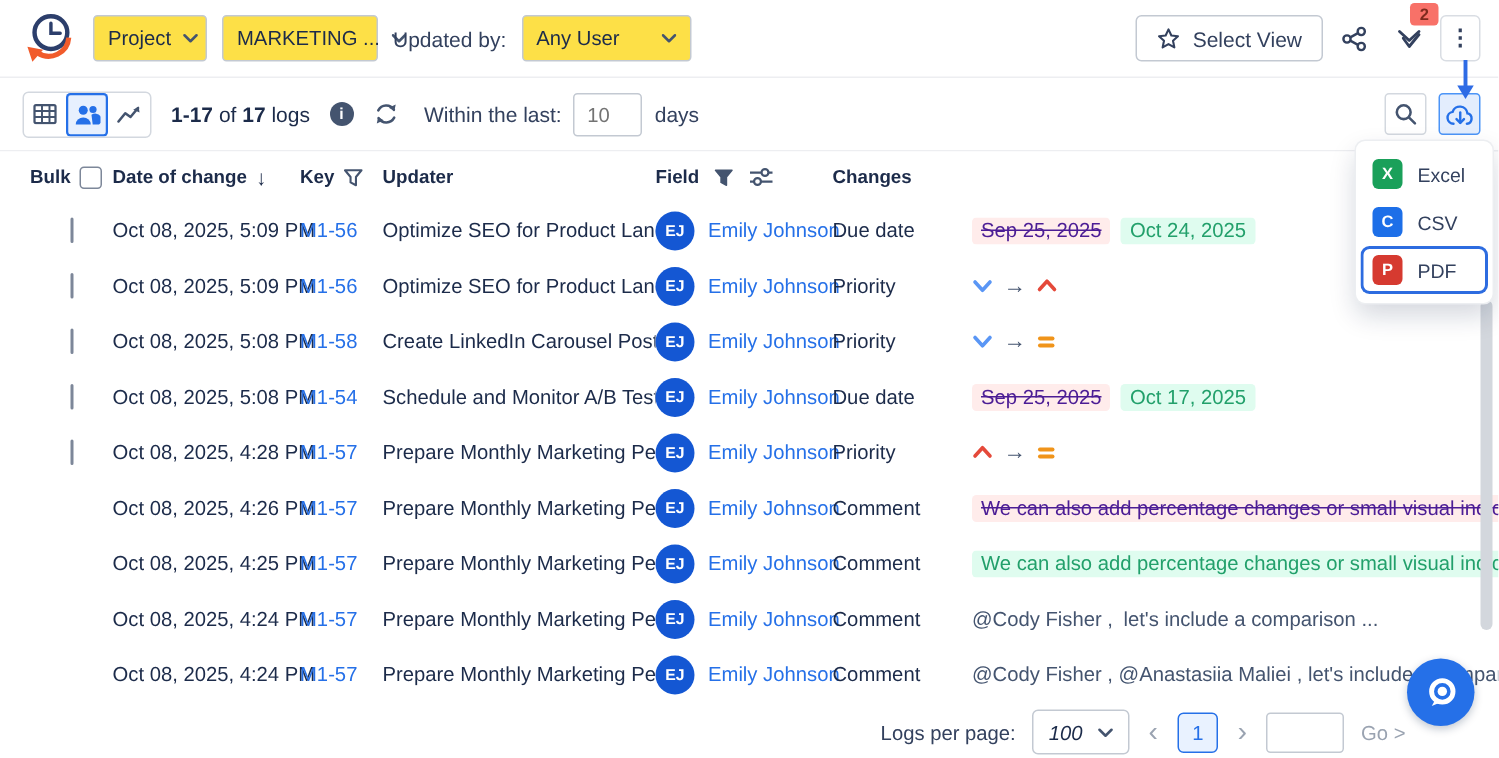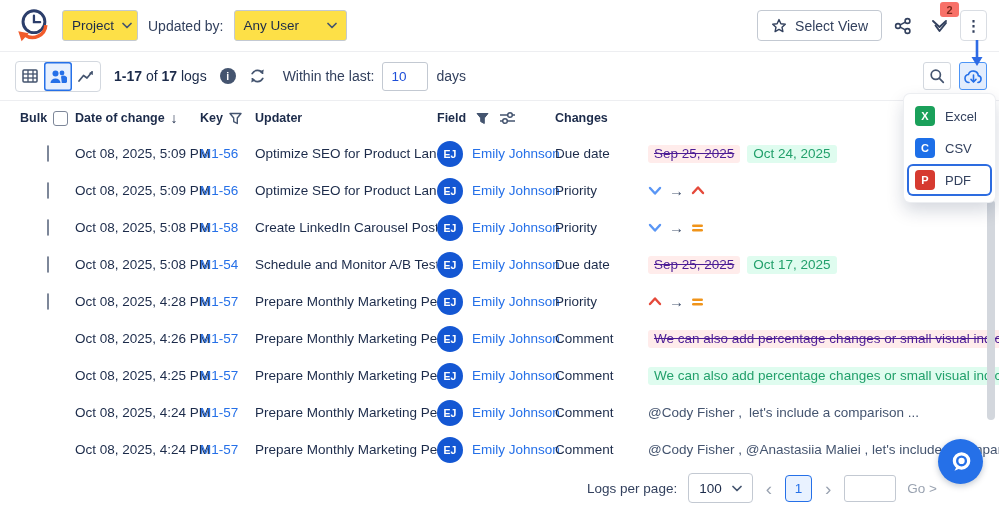--- a/index.html
+++ b/index.html
@@ -39,21 +39,21 @@
   .vt { width:28px; display:flex; align-items:center; justify-content:center; cursor:pointer; }
   .vt.active { background:#e7f0fe; box-shadow:inset 0 0 0 1.5px #2570e8; border-radius:3px; }
   .count { margin-left:13px; font-size:14px; color:#1c2b4a; white-space:nowrap; }
   .count b { font-weight:700; }
   .info { margin-left:13px; width:16px; height:16px; border-radius:50%; background:#44546f;
     color:#fff; font-size:10.5px; font-weight:700; display:flex; align-items:center;
     justify-content:center; cursor:pointer; }
   .refresh { margin-left:13px; cursor:pointer; display:flex; }
   .within-label { margin-left:17px; font-size:14px; font-weight:500; color:#33415e; white-space:nowrap; }
   .within-input { margin-left:8px; width:46px; height:29px; border:1px solid #c3c9d2;
-    border-radius:3px; padding:0 8px; font-size:13.5px; font-family:inherit; color:#1d4ed8; }
+    border-radius:3px; padding:0 8px; font-size:13.5px; font-family:inherit; color:#737373; }
   .days { margin-left:8px; font-size:14px; font-weight:500; color:#33415e; }
   .toolbar-right { margin-left:auto; display:flex; align-items:center; gap:8px; }
   .sq-btn { width:28px; height:28px; display:flex; align-items:center; justify-content:center;
     border:1px solid #d3d8df; border-radius:3px; background:#fff; cursor:pointer; }
   .sq-btn.active-blue { border:1.5px solid #4b94f7; background:#e3edfd; }
   
   .thead { position:absolute; top:101px; left:0; right:16px; height:34px;
     display:grid; grid-template-columns:55px 125px 55px 182px 118px 93px auto;
     align-items:center; padding-left:20px; font-size:12.5px; font-weight:700; color:#1c2b4a;
     background:#fff; }
@@ -90,21 +90,21 @@
   .mic { width:20px; height:20px; border-radius:4px; color:#fff; font-size:11px; font-weight:700;
     display:flex; align-items:center; justify-content:center; flex:0 0 auto; }
   
   .scrollbar { position:absolute; right:4px; top:200px; width:8px; height:220px;
     background:#d3d7dd; border-radius:4px; z-index:4; cursor:grab; }
   .footer { position:absolute; top:471px; left:0; right:62px; height:34px;
     display:flex; justify-content:flex-end; align-items:center; gap:11px;
     font-size:13.5px; color:#33415e; background:#fff; }
   .fp-label { font-weight:500; }
   .fp-select { display:flex; align-items:center; gap:10px; border:1px solid #c3c9d2;
-    border-radius:4px; height:30px; padding:0 10px; font-weight:500; color:#1c2b4a; cursor:pointer; }
+    border-radius:4px; height:30px; padding:0 10px; font-weight:500; color:#1c2b4a; cursor:pointer;font-style:italic; }
   .pg-arrow { color:#9aa3b1; font-size:19px; line-height:1; cursor:pointer; padding:0 2px; }
   .pg-current { width:27px; height:27px; border:1px solid #2570e8; background:#e9f2ff;
     color:#2570e8; border-radius:4px; display:flex; align-items:center; justify-content:center;
     font-weight:500; cursor:pointer; }
   .pg-input { width:52px; height:27px; border:1px solid #c3c9d2; border-radius:3px;
     font-family:inherit; font-size:13.5px; padding:0 6px; }
   .go { color:#9aa3b1; font-weight:500; cursor:pointer; white-space:nowrap; }
   .widget { position:absolute; right:16px; top:439px; width:45px; height:45px; border-radius:50%;
     background:#2570e8; display:flex; align-items:center; justify-content:center;
     box-shadow:0 2px 6px rgba(9,30,66,.25); cursor:pointer; z-index:8; }
@@ -118,20 +118,26 @@
     <path d="M21 10 V17 H27.5" fill="none" stroke="#2c3e6b" stroke-width="2.4" stroke-linecap="round"></path>
     <path d="M33.5 20 A14 14 0 0 1 11.5 30.5" fill="none" stroke="#f15b2b" stroke-width="3.6"></path>
     <path d="M4.5 26.5 L15.5 28.5 L8 37 Z" fill="#f15b2b"></path>
   </svg>
   <div class="sel" style="width:76px">
     <span>Project</span>
     <svg class="chev" width="10" height="7">
         <polyline points="1,1.5 5,5.5 9,1.5" fill="none" stroke="#44546f" stroke-width="1.7" stroke-linecap="round" stroke-linejoin="round"></polyline>
       </svg>
   </div>
+  <div class="sel" style="width:104px">
+    <span>MARKETING ...</span>
+    <svg class="chev" width="10" height="7">
+        <polyline points="1,1.5 5,5.5 9,1.5" fill="none" stroke="#44546f" stroke-width="1.7" stroke-linecap="round" stroke-linejoin="round"></polyline>
+      </svg>
+  </div>
   <span class="tb-label">Updated by:</span>
   <div class="sel" style="width:113px">
     <span>Any User</span>
     <svg class="chev" width="10" height="7">
         <polyline points="1,1.5 5,5.5 9,1.5" fill="none" stroke="#44546f" stroke-width="1.7" stroke-linecap="round" stroke-linejoin="round"></polyline>
       </svg>
   </div>
   <div class="spacer"></div>
   <button class="btn-view">
     <svg width="16" height="16" viewBox="0 0 16 16">

